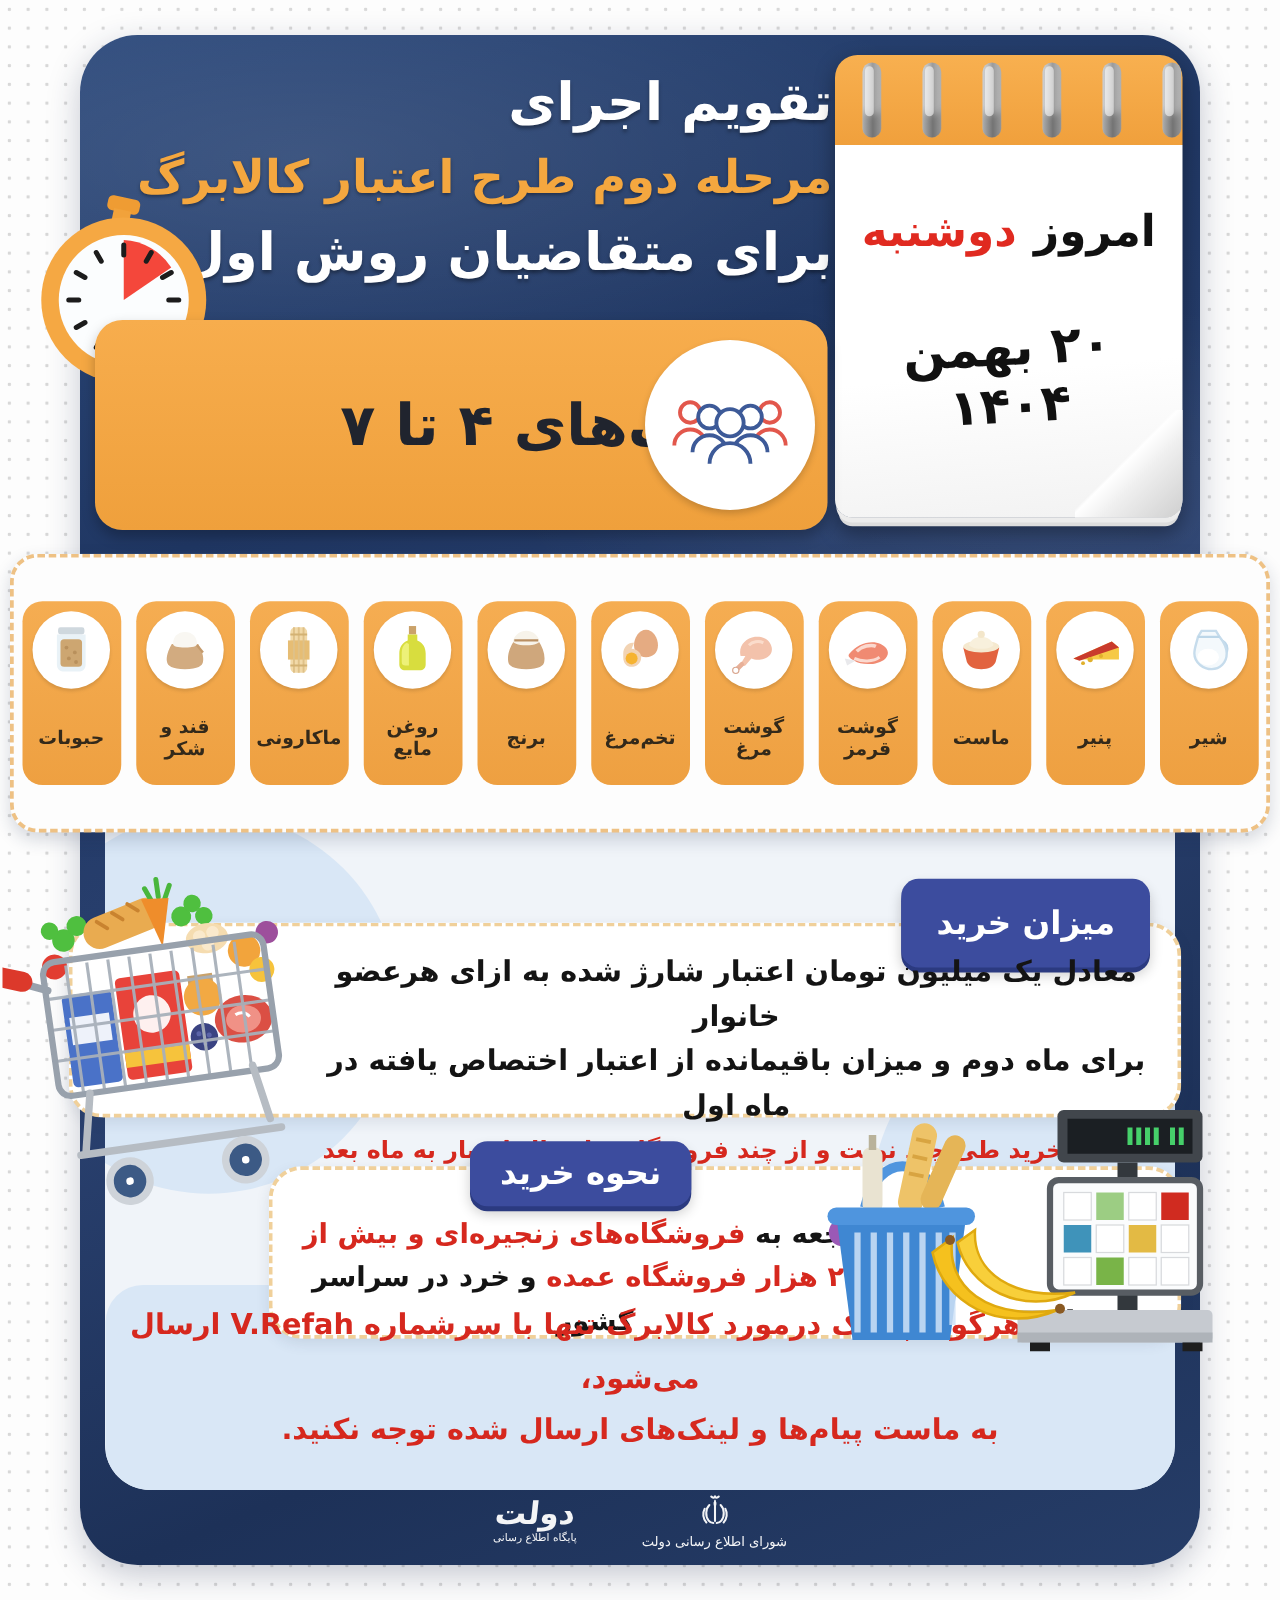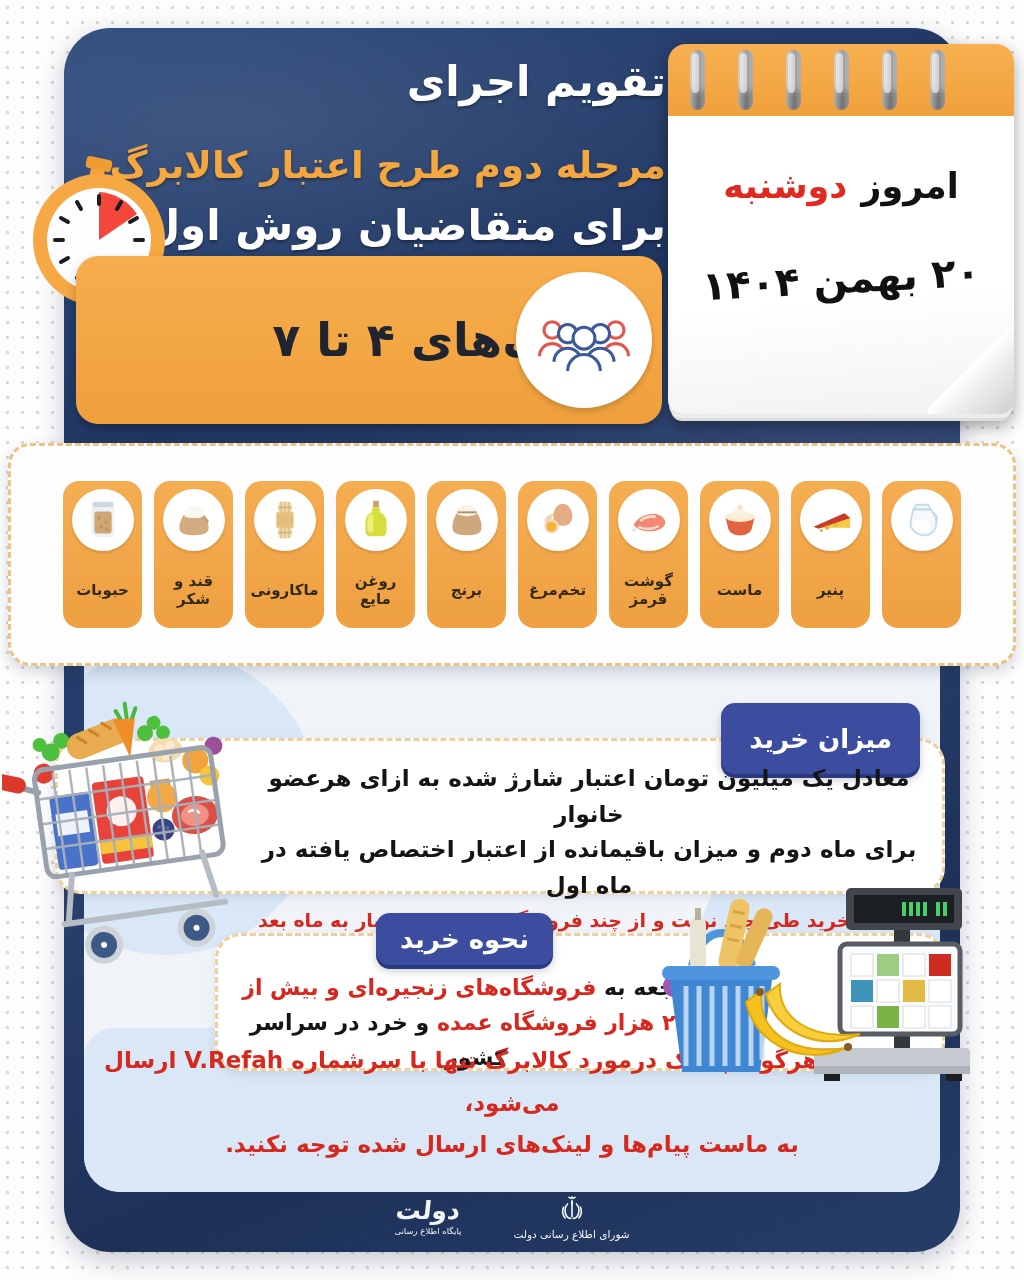--- a/index.html
+++ b/index.html
@@ -16,23 +16,23 @@
     position:absolute;left:64px;top:28px;width:896px;height:1224px;border-radius:46px;
     background:
       radial-gradient(900px 300px at 20% 8%, rgba(255,255,255,.10), transparent 60%),
       radial-gradient(700px 260px at 85% 30%, rgba(255,255,255,.07), transparent 60%),
       linear-gradient(158deg,#2d4a7c 0%,#203763 28%,#2a4170 52%,#1d3158 78%,#263d68 100%);
     box-shadow:0 8px 26px rgba(30,45,80,.25);
   }
   
   .title{position:absolute;top:22px;right:294px;text-align:right;font-weight:bold;line-height:1.52;white-space:nowrap;}
   .title .l1,.title .l3{color:#ffffff;font-size:42px;text-shadow:0 2px 3px rgba(0,0,0,.35);}
-  .title .l2{color:#f4a73f;font-size:37px;text-shadow:0 2px 3px rgba(0,0,0,.35);margin-top:24px;}
-  
-  .calendar{position:absolute;left:604px;top:16px;width:346px;height:370px;filter:drop-shadow(0 6px 8px rgba(0,0,0,.35));}
+  .title .l2{color:#f4a73f;font-size:37px;text-shadow:0 2px 3px rgba(0,0,0,.35);}
+  
+  .calendar{position:absolute;left:604px;top:16px;width:278px;height:370px;filter:drop-shadow(0 6px 8px rgba(0,0,0,.35));}
   .cal-band{position:absolute;left:0;top:0;right:0;height:72px;background:linear-gradient(#f8b050,#f0a03c);border-radius:18px 18px 0 0;}
   .cal-page{position:absolute;left:0;top:72px;right:0;bottom:0;background:linear-gradient(175deg,#ffffff 60%,#f2f2f2 100%);border-radius:0 0 14px 14px;box-shadow:0 5px 0 -1px #ececec,0 10px 0 -3px #dddddd;}
   .cal-curl{position:absolute;right:0;bottom:0;width:86px;height:86px;border-radius:0 0 14px 0;background:linear-gradient(315deg,#cfcfcf 0%,#efefef 38%,#ffffff 52%,rgba(255,255,255,0) 54%);}
   .ring{position:absolute;top:6px;width:15px;height:60px;border-radius:8px;background:linear-gradient(90deg,#e9e9e9,#9a9a9a 55%,#c8c8c8);box-shadow:inset 0 -18px 6px rgba(0,0,0,.25);}
   .ring::after{content:"";position:absolute;left:2px;top:3px;width:7px;height:40px;border-radius:6px;background:rgba(255,255,255,.55);}
   .cal-line1{position:absolute;left:0;right:0;top:122px;text-align:center;font-size:35px;font-weight:bold;color:#111;}
   .cal-line1 .weekday{color:#e02a20;margin-right:14px;}
   .cal-line2{position:absolute;left:0;right:0;top:212px;text-align:center;font-size:40px;font-weight:bold;color:#111;transform:rotate(-3deg);}
   
   .stopwatch{position:absolute;left:-40px;top:116px;width:150px;height:166px;}
@@ -217,20 +217,23 @@
 
   <div class="tile">
     <div class="tile-circle">
       <svg width="46" height="46" viewBox="0 0 48 48">
         <path d="M33 16c4 1 6 4 6 7s-2 5-5 6" fill="none" stroke="#bdd7ea" stroke-width="3"></path>
         <path d="M15 13l3-5h12l3 5c4 5 6 9 6 14 0 8-6 13-12.5 13S12 35 12 27c0-5 2-9 3-14z" fill="#f4f9fc" stroke="#c6dcec" stroke-width="2"></path>
         <path d="M15 13h18" stroke="#bcd6e8" stroke-width="2"></path>
         <ellipse cx="23.5" cy="30" rx="9" ry="7" fill="#ffffff"></ellipse>
       </svg>
     </div>
+    <div class="tile-label-wrap">
+        <div class="tile-label">شیر</div>
+      </div>
   </div>
 
   <div class="tile">
     <div class="tile-circle">
       <svg width="46" height="46" viewBox="0 0 48 48">
         <path d="M6 31L38 17l6 5v10H8z" fill="#f6c945"></path>
         <path d="M6 31L38 17l6 5-33 11z" fill="#c93a2c"></path>
         <circle cx="20" cy="32" r="2.2" fill="#e0b02c"></circle>
           <circle cx="29" cy="29" r="1.7" fill="#e0b02c"></circle>
           <circle cx="14" cy="35" r="1.6" fill="#e0b02c"></circle>
@@ -262,20 +265,33 @@
         <path d="M15 25c4-4 12-6 16-4" stroke="#fbd9cf" stroke-width="3" fill="none"></path>
         <path d="M13 31c6 3 16 3 21-1" stroke="#fbd9cf" stroke-width="2.5" fill="none"></path>
         <path d="M5 31l9 2-7 4z" fill="#e9e9ec"></path>
       </svg>
     </div>
     <div class="tile-label-wrap">
         <div class="tile-label">گوشت قرمز</div>
       </div>
   </div>
 
+  <div class="tile">
+    <div class="tile-circle">
+      <svg width="46" height="46" viewBox="0 0 48 48">
+        <path d="M13 29c-2-8 4-15 12-16 7-1 13 3 14 9 1 5-3 9-9 10-3 .5-6 0-8-1l-5 6c-2 1-4-1-3-3l3-5z" fill="#f3c2ab"></path>
+        <path d="M14 36l-4 4" stroke="#e8b098" stroke-width="4" stroke-linecap="round"></path>
+        <circle cx="9" cy="41" r="2.6" fill="#ffffff" stroke="#d9a68f"></circle>
+        <path d="M20 20c3-3 8-4 12-2" stroke="#fbdccb" stroke-width="2.5" fill="none"></path>
+      </svg>
+    </div>
+    <div class="tile-label-wrap">
+        <div class="tile-label">گوشت مرغ</div>
+      </div>
+  </div>
 
   <div class="tile">
     <div class="tile-circle">
       <svg width="46" height="46" viewBox="0 0 48 48">
         <path d="M29 7c6 0 10 7 10 13s-4 10-10 10-10-4-10-10 4-13 10-13z" fill="#e5ab82"></path>
         <path d="M10 27c0-6 5-10 9-9l-2 5c4 0 8 3 8 7 0 5-4 8-8 8s-7-3-7-8z" fill="#f2d3b3"></path>
         <circle cx="17" cy="31" r="5" fill="#f6b331"></circle>
       </svg>
     </div>
     <div class="tile-label-wrap">

